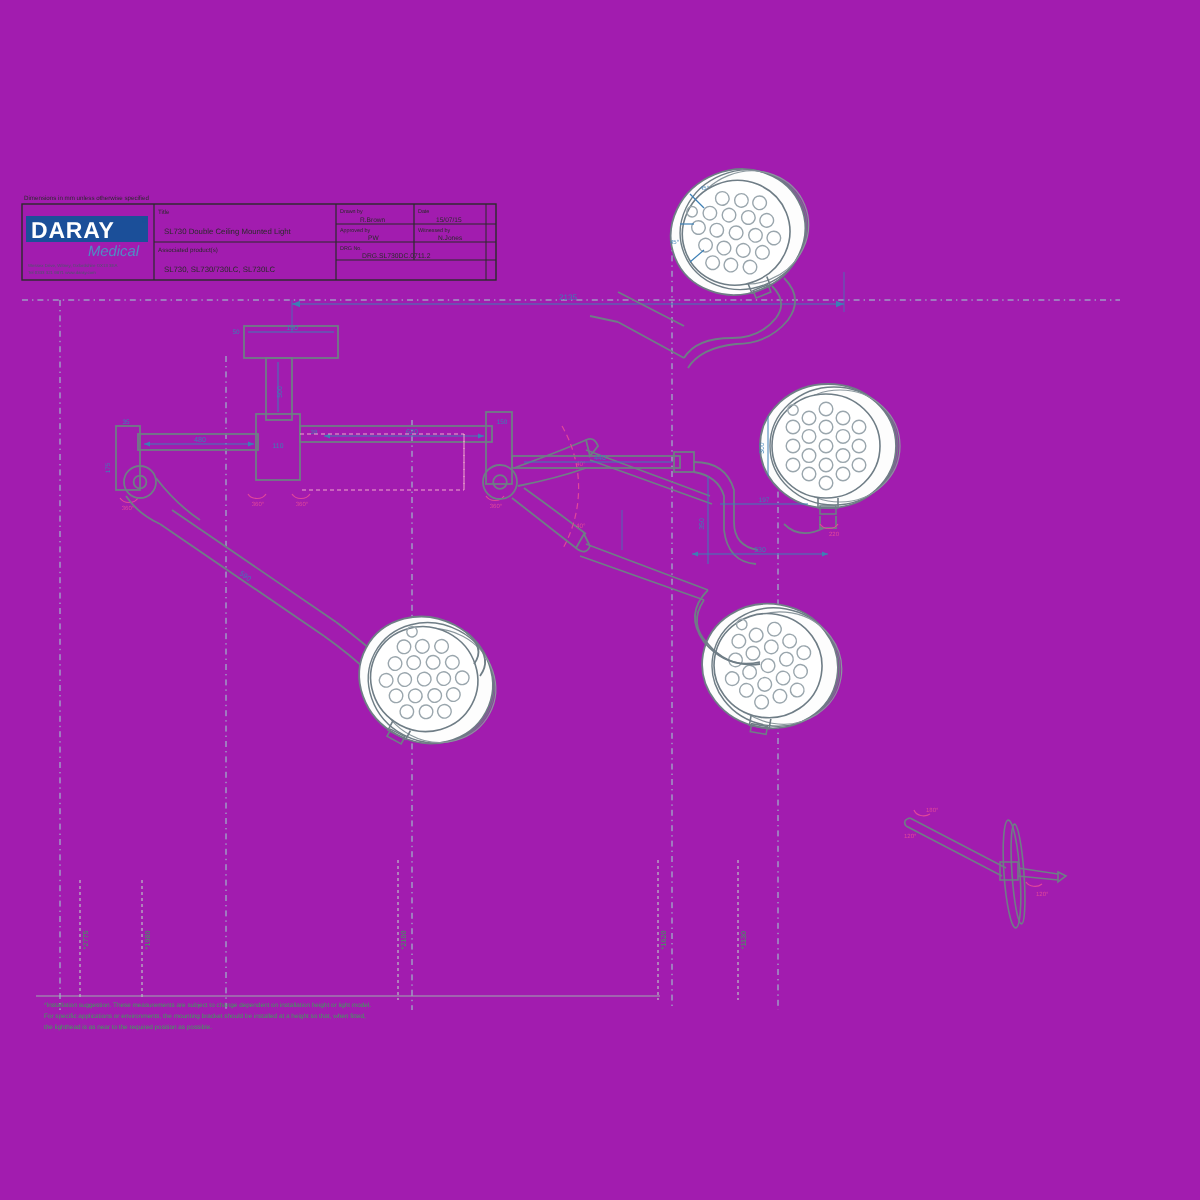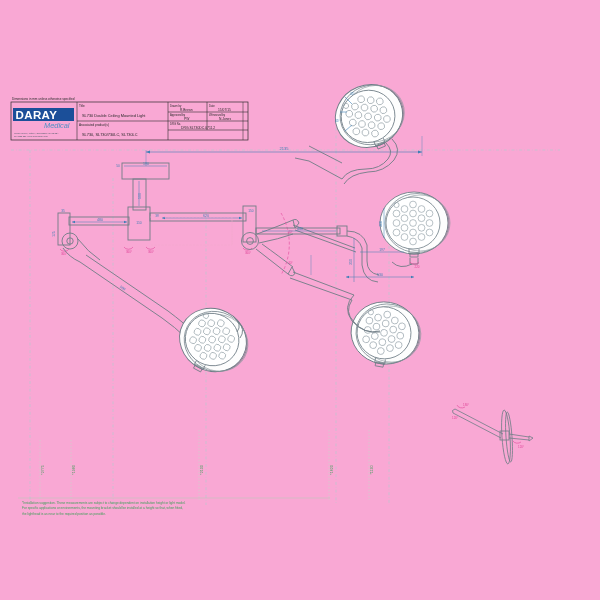--- a/index.html
+++ b/index.html
@@ -1,18 +1,18 @@
 <!DOCTYPE html>
 <html><head>
 <meta charset="utf-8">
 <style>
   html,body{margin:0;padding:0;background:#ffffff;}
   body{width:600px;height:600px;overflow:hidden;
        font-family:"Liberation Sans","DejaVu Sans",sans-serif;}
-  #sheet{position:relative;width:600px;height:600px;background:#f9a8d4;}
+  #sheet{position:relative;width:600px;height:600px;background:#a21caf;}
   svg{display:block;}
   .lbl{font-family:"Liberation Sans",sans-serif;}
 </style>
 </head>
 <body>
 
 <div id="sheet">
 <svg width="600" height="600" viewBox="0 0 600 600">
   <defs>
     <g id="ledhead">

